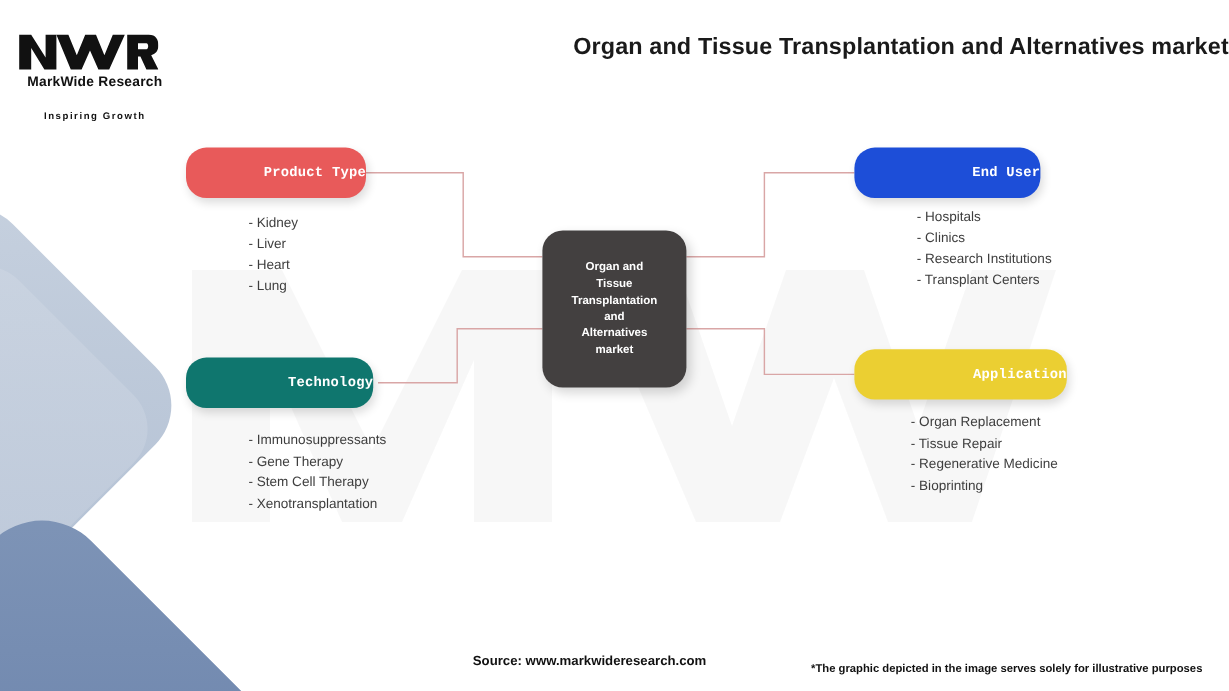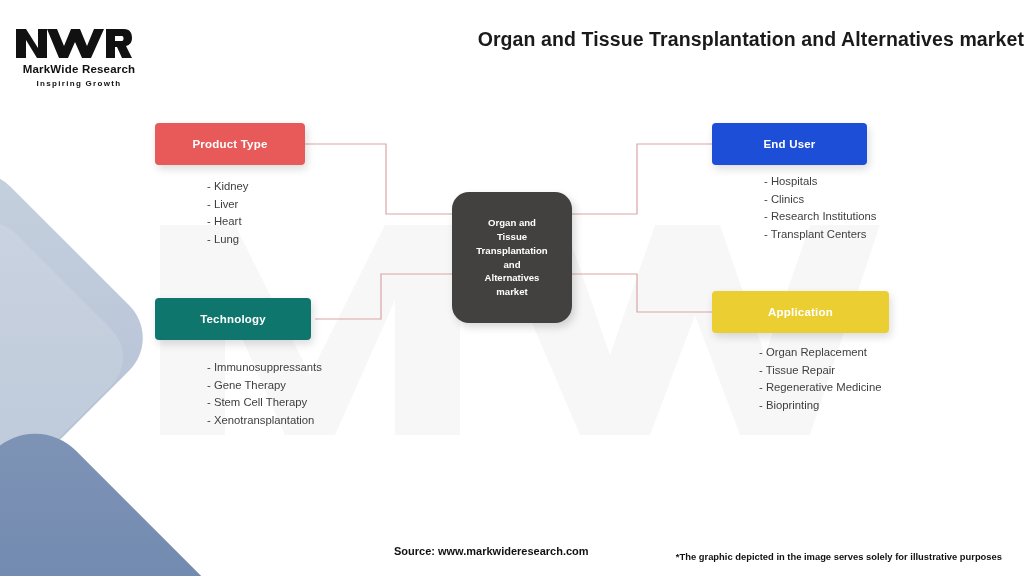--- a/index.html
+++ b/index.html
@@ -86,21 +86,21 @@
     color: #111111;
     letter-spacing: .2px;
     line-height: 1.15;
     margin-top: 1px;
   }
   .logo-tag {
     font-size: 8px;
     font-weight: bold;
     color: #111111;
     letter-spacing: 1.3px;
-    margin-top: 3px;
+    margin-top: 16px;
   }
 
   
   .title {
     position: absolute;
     left: 0;
     right: 0;
     top: 28px;
     text-align: right;
     font-size: 19.5px;
@@ -137,26 +137,27 @@
     font-size: 9.6px;
     font-weight: bold;
     line-height: 1.45;
     text-align: center;
   }
 
   
   .pill {
     position: absolute;
     height: 42px;
-    border-radius: 4px;
+    border-radius: 17px;
     display: flex;
     align-items: center;
-    justify-content: center;
+    justify-content: flex-end;
     box-shadow: 2px 4px 8px rgba(0,0,0,.14);
     box-sizing: border-box;
+    font-family: Liberation Mono, monospace;
   }
   .pill-label {
     color: #ffffff;
     font-size: 11.5px;
     font-weight: bold;
     letter-spacing: .2px;
   }
   .pill--product  { left: 155px; top: 123px; width: 150px; background: #e85a5a; }
   .pill--enduser  { left: 712px; top: 123px; width: 155px; background: #1d4ed8; }
   .pill--tech     { left: 155px; top: 298px; width: 156px; background: #0f766e; }

